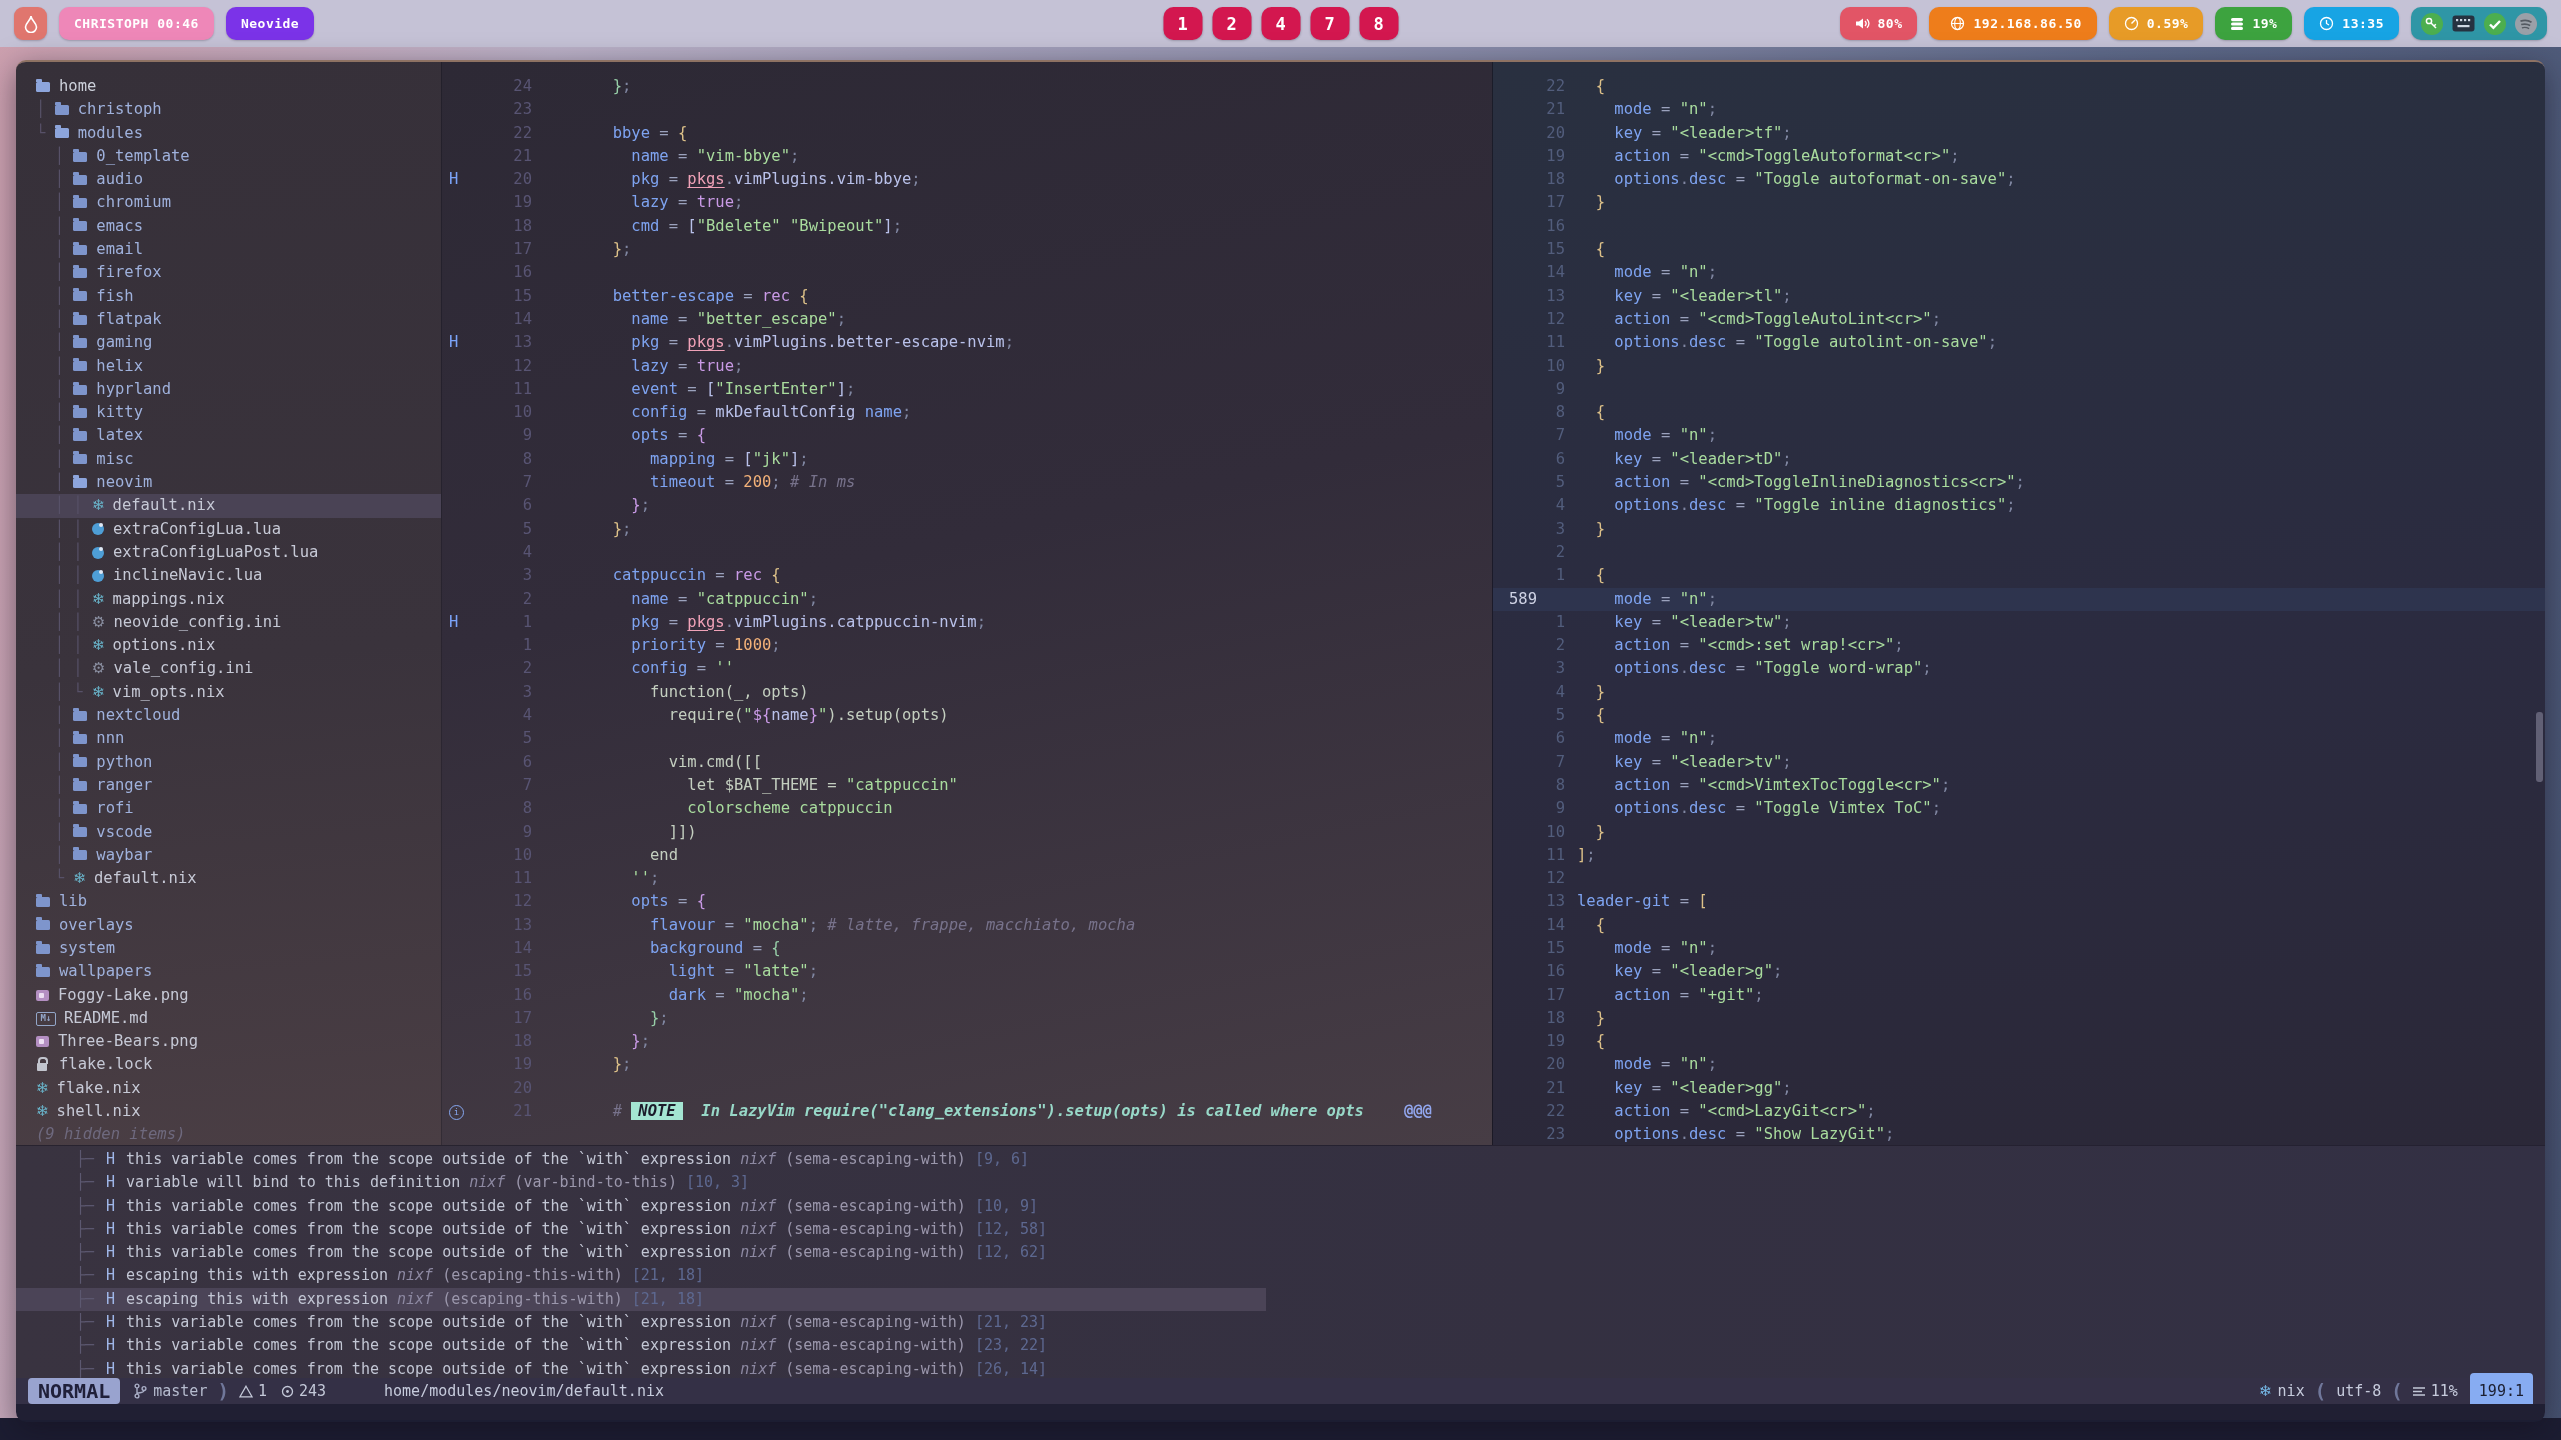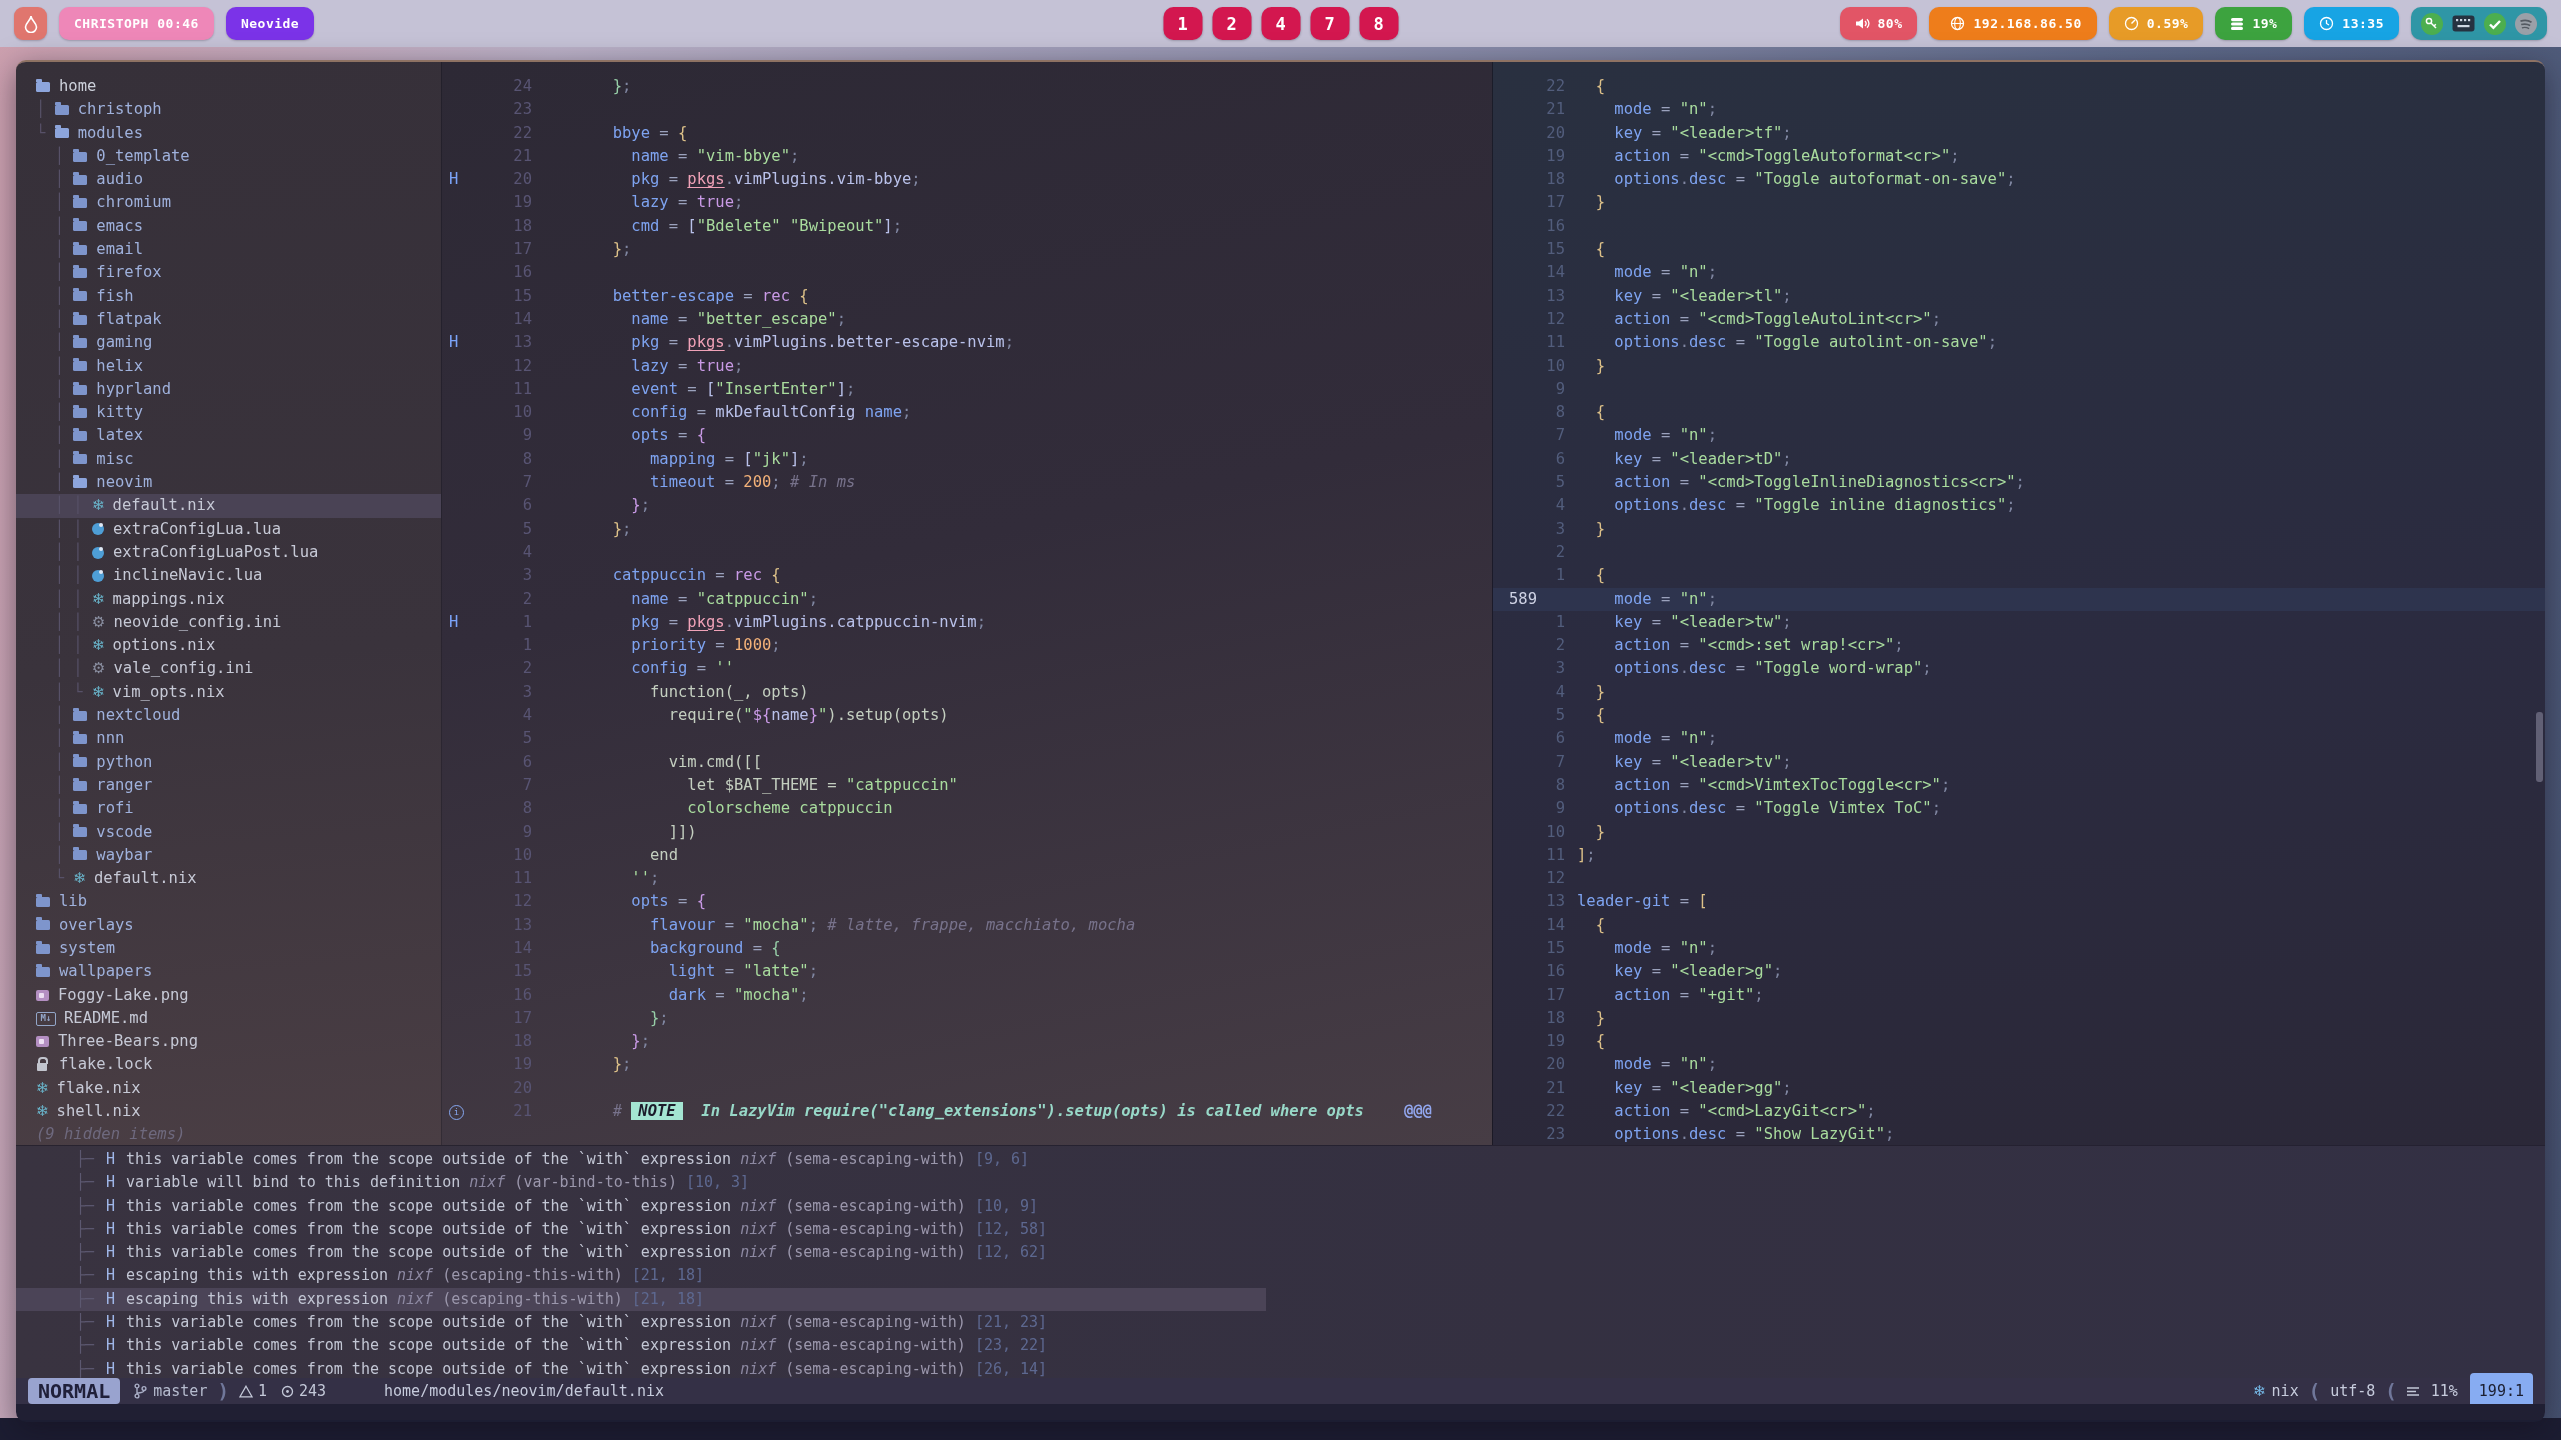--- a/index.html
+++ b/index.html
@@ -106,21 +106,21 @@
               padding:0 12px;box-sizing:border-box;color:#c6cbdc;}
   .sl-mode{background:#99a3cf;color:#20203a;font-weight:bold;font-size:20px;border-radius:4px;
            padding:1px 10px;margin-right:14px;}
   .sl-branch{display:flex;align-items:center;gap:6px;color:#b6bccf;text-align:right;}
   .sl-sep{color:#70779a;font-size:19px;margin:0 10px;font-weight:bold;}
   .sl-count{display:flex;align-items:center;gap:5px;color:#c3c8d8;margin-right:14px;}
   .sl-path{margin-left:44px;color:#c6cbdc;}
   .sl-right{margin-left:auto;display:flex;align-items:center;}
   .sl-ft{display:flex;align-items:center;gap:6px;}
   .snow{color:#74b6e4;font-family:"DejaVu Sans",sans-serif;}
-  .sl-scroll{display:flex;align-items:center;gap:12px;}
+  .sl-scroll{display:flex;align-items:center;gap:6px;}
   .sl-pos{background:#87acf2;color:#1c1f30;font-weight:normal;border-radius:4px;padding:9px 9px;margin-left:12px;}
   
   .cmdline{height:16px;background:#201f33;}
   .bottombar{position:absolute;bottom:0;left:0;right:0;height:22px;background:#1c1d32;}
 </style>
 </head>
 <body>
 
 <div class="topbar">
   <div class="launcher">

